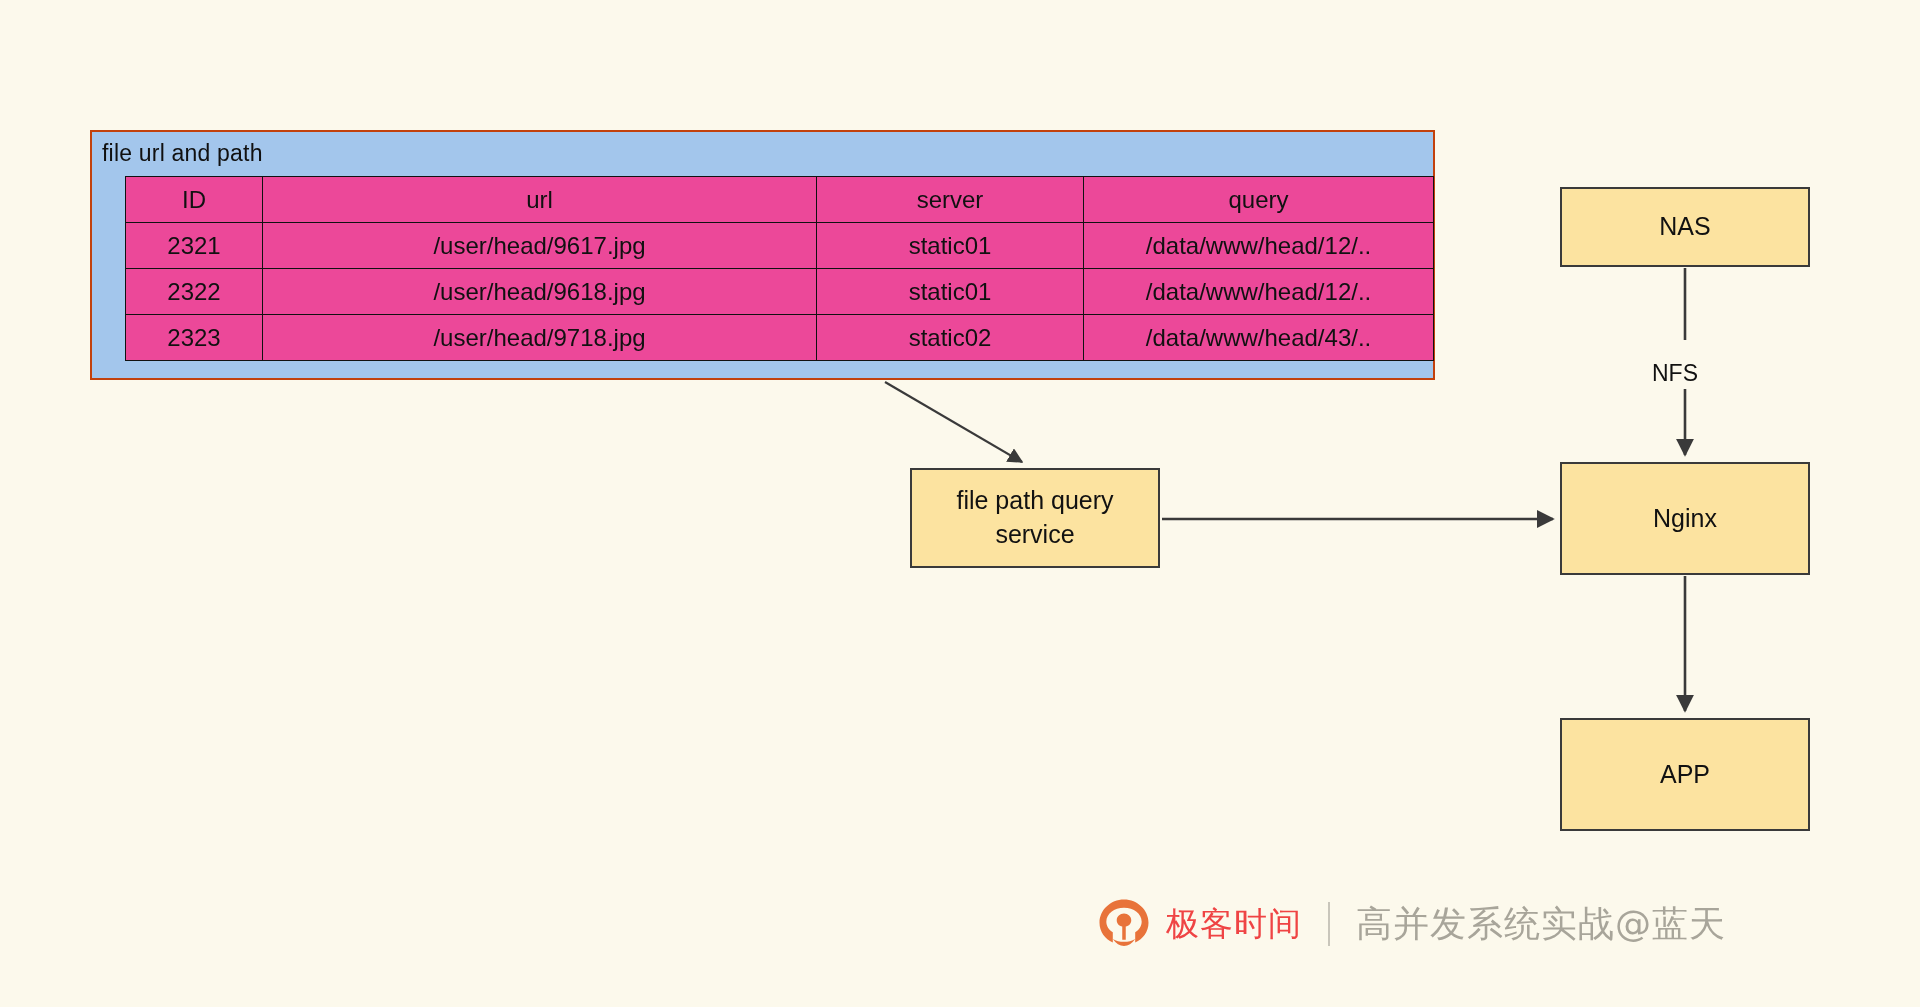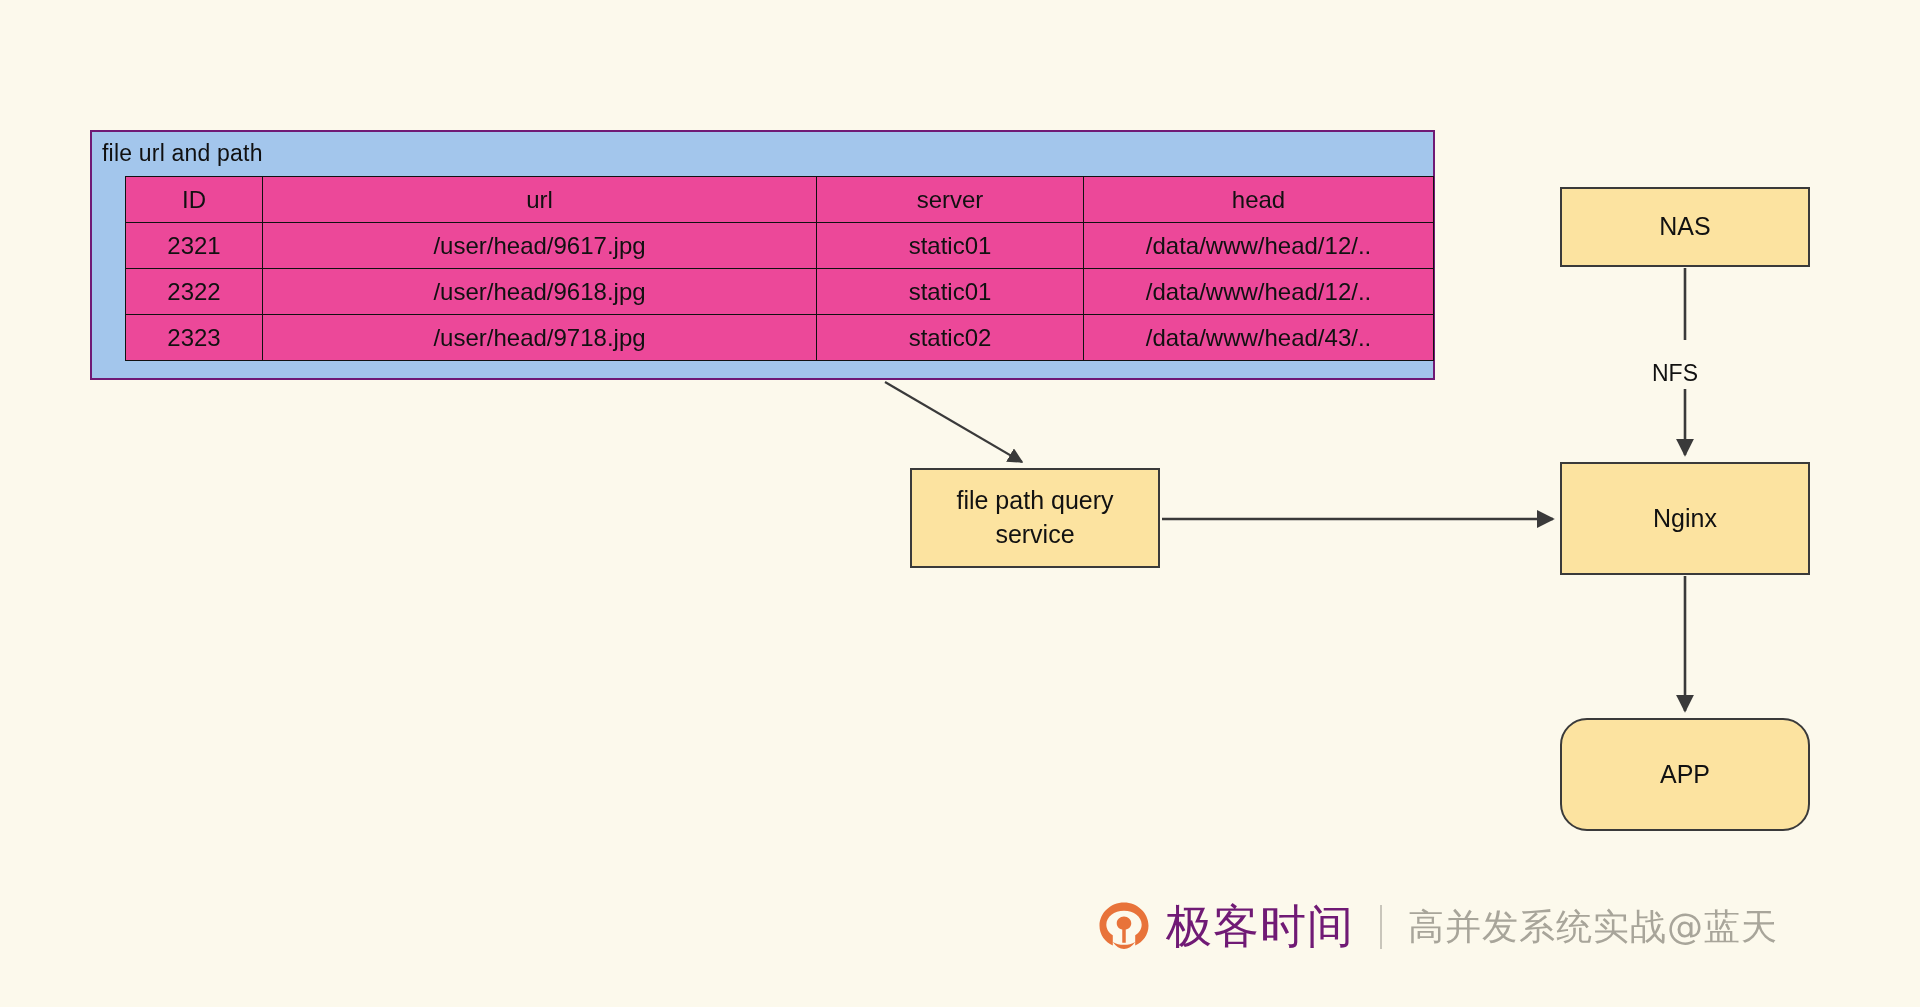--- a/index.html
+++ b/index.html
@@ -30,21 +30,21 @@
   }
 
   
   .table-panel {
     position: absolute;
     left: 90px;
     top: 130px;
     width: 1345px;
     height: 250px;
     background: #a3c6ec;
-    border: 2px solid #701a75;
+    border: 2px solid #c2410c;
     box-sizing: border-box;
   }
   .panel-title {
     position: absolute;
     left: 10px;
     top: 8px;
     font-size: 23px;
     color: #101010;
     letter-spacing: 0.2px;
     white-space: nowrap;
@@ -87,21 +87,21 @@
     align-items: center;
     justify-content: center;
     text-align: center;
     font-size: 25px;
     color: #111111;
     line-height: 1.35;
   }
   #node-query   { left: 910px;  top: 468px; width: 250px; height: 100px; }
   #node-nas     { left: 1560px; top: 187px; width: 250px; height: 80px;  }
   #node-nginx   { left: 1560px; top: 462px; width: 250px; height: 113px; }
-  #node-app     { left: 1560px; top: 718px; width: 250px; height: 113px; border-radius: 27px; }
+  #node-app     { left: 1560px; top: 718px; width: 250px; height: 113px; }
 
   
   .edge-label {
     position: absolute;
     font-size: 23px;
     color: #111111;
     background: #fcf9ec;
     padding: 2px 6px;
     white-space: nowrap;
     margin-top: 12px;
@@ -117,22 +117,22 @@
     align-items: center;
     gap: 14px;
     user-select: none;
   }
   .wm-logo {
     width: 56px;
     height: 56px;
     flex: none;
   }
   .wm-brand {
-    font-size: 46px;
-    color: #701a75;
+    font-size: 33px;
+    color: #ef4444;
     letter-spacing: 1px;
     font-family: "DejaVu Sans", sans-serif;
     white-space: nowrap;
   }
   .wm-sep {
     width: 2px;
     height: 44px;
     background: #c9c6bb;
     margin: 0 12px;
     flex: none;
@@ -170,21 +170,21 @@
 
   <div class="table-panel">
     <div class="panel-title">file url and path</div>
 
     <table class="data-table">
       <thead>
         <tr>
           <th class="col-id">ID</th>
           <th class="col-url">url</th>
           <th class="col-server">server</th>
-          <th class="col-path">head</th>
+          <th class="col-path">query</th>
         </tr>
       </thead>
       <tbody>
         <tr>
           <td class="col-id">2321</td>
           <td class="col-url">/user/head/9617.jpg</td>
           <td class="col-server">static01</td>
           <td class="col-path">/data/www/head/12/..</td>
         </tr>
         <tr>

